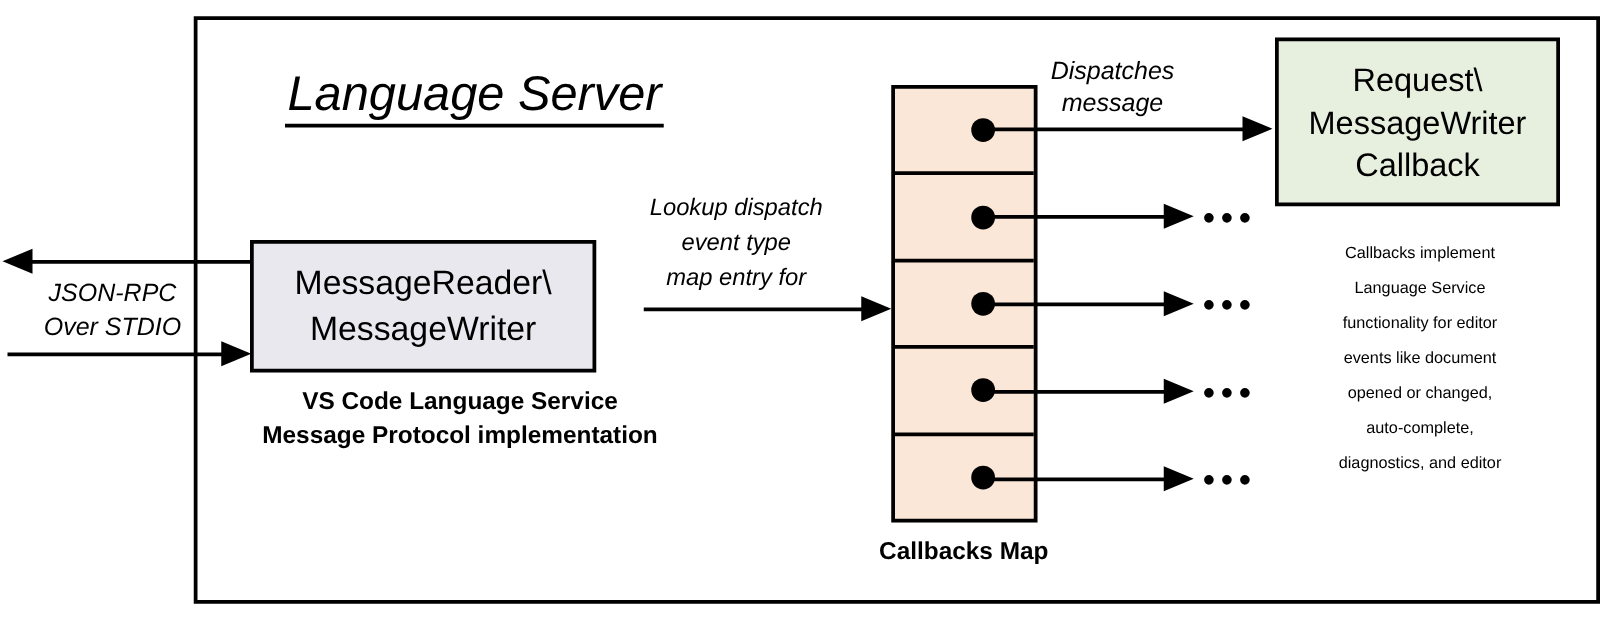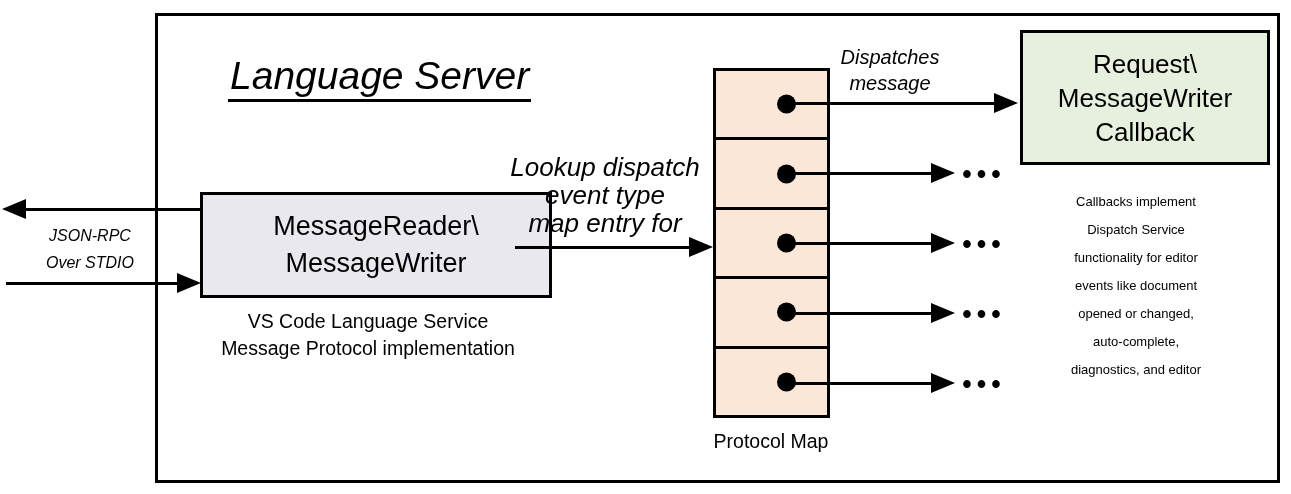--- a/index.html
+++ b/index.html
@@ -13,59 +13,59 @@
   .fill-callback{background:#E7F0DF;}
   .hline{position:absolute;height:3px;background:#000;}
   .head-r{position:absolute;width:0;height:0;border-top:10px solid transparent;border-bottom:10px solid transparent;border-left:24px solid #000;}
   .head-l{position:absolute;width:0;height:0;border-top:10px solid transparent;border-bottom:10px solid transparent;border-right:24px solid #000;}
   .lbl{position:absolute;text-align:center;}
   .it{font-style:italic;}
   .title{
     position:absolute;left:228px;top:54px;font-size:39px;line-height:43px;
     border-bottom:3px solid #000;padding:0 2px 2px 2px;white-space:nowrap;font-style:italic;
   }
-  .reader-box{left:200px;top:192px;width:352px;height:106px;display:flex;flex-direction:column;justify-content:center;align-items:center;font-size:27px;line-height:37px;text-align:center;}
-  .callback-box{left:1020px;top:30px;width:250px;height:135px;display:flex;flex-direction:column;justify-content:center;align-items:center;font-size:26px;line-height:34px;text-align:center;}
+  .reader-box{left:200px;top:192px;width:277px;height:106px;display:flex;flex-direction:column;justify-content:center;align-items:center;font-size:27px;line-height:37px;text-align:center;}
+  .callback-box{left:1020px;top:30px;width:228px;height:135px;display:flex;flex-direction:column;justify-content:center;align-items:center;font-size:26px;line-height:34px;text-align:center;}
   .map{left:713px;top:68px;width:117px;height:350px;display:flex;flex-direction:column;}
   .cell{flex:1;position:relative;}
   .cell:not(:last-child){border-bottom:3px solid #000;}
   .dot{position:absolute;width:19px;height:19px;border-radius:50%;background:#000;left:61px;top:50%;transform:translateY(-50%);}
   .dots{position:absolute;width:62px;text-align:center;font-weight:bold;font-size:27px;line-height:27px;letter-spacing:5px;white-space:nowrap;}
-  .small{font-size:19.5px;line-height:27px;}
+  .small{font-size:19.5px;line-height:27px;font-weight:bold;}
   .note{font-size:13px;line-height:28px;}
 </style>
 </head>
 <body>
 
 <div class="canvas">
 
   <div class="box" style="left:155px;top:13px;width:1125px;height:470px;"></div>
 
   <div class="title">Language Server</div>
 
   <div class="head-l" style="left:2px;top:199px;"></div>
   <div class="hline" style="left:24px;top:208px;width:176px;"></div>
   <div class="hline" style="left:6px;top:282px;width:172px;"></div>
   <div class="head-r" style="left:177px;top:273px;"></div>
 
-  <div class="lbl it" style="left:12px;top:222px;width:156px;font-size:16px;line-height:27px;">
+  <div class="lbl it" style="left:12px;top:222px;width:156px;font-size:20px;line-height:27px;">
     <div>JSON-RPC</div>
     <div>Over STDIO</div>
   </div>
 
   <div class="box fill-reader reader-box">
     <div>MessageReader\</div>
     <div>MessageWriter</div>
   </div>
   <div class="lbl small" style="left:196px;top:308px;width:344px;">
     <div>VS Code Language Service</div>
     <div>Message Protocol implementation</div>
   </div>
 
-  <div class="lbl it" style="left:510px;top:153px;width:190px;font-size:26px;line-height:28px;">
+  <div class="lbl it" style="left:494px;top:153px;width:190px;font-size:19px;line-height:28px;">
     <div>Lookup dispatch</div>
     <div>event type</div>
     <div>map entry for</div>
   </div>
   <div class="hline" style="left:515px;top:246px;width:175px;"></div>
   <div class="head-r" style="left:689px;top:237px;"></div>
 
   <div class="box fill-map map">
     <div class="cell">
         <span class="dot"></span>
@@ -77,21 +77,21 @@
         <span class="dot"></span>
       </div>
     <div class="cell">
         <span class="dot"></span>
       </div>
     <div class="cell">
         <span class="dot"></span>
       </div>
   </div>
   <div class="lbl small" style="left:649px;top:427px;width:244px;line-height:28px;">
-    <div>Protocol Map</div>
+    <div>Callbacks Map</div>
   </div>
 
   <div class="hline" style="left:787px;top:102px;width:208px;"></div>
   <div class="head-r" style="left:994px;top:93px;"></div>
 
   <div class="hline" style="left:787px;top:172px;width:145px;"></div>
   <div class="head-r" style="left:931px;top:163px;"></div>
   <div class="dots" style="left:953px;top:161px;">•••</div>
 
   <div class="hline" style="left:787px;top:242px;width:145px;"></div>
@@ -112,21 +112,21 @@
   </div>
 
   <div class="box fill-callback callback-box">
     <div>Request\</div>
     <div>MessageWriter</div>
     <div>Callback</div>
   </div>
 
   <div class="lbl note" style="left:1002px;top:188px;width:268px;">
     <div>Callbacks implement</div>
-    <div>Dispatch Service</div>
+    <div>Language Service</div>
     <div>functionality for editor</div>
     <div>events like document</div>
     <div>opened or changed,</div>
     <div>auto-complete,</div>
     <div>diagnostics, and editor</div>
   </div>
 
 </div>
 
 </body></html>

